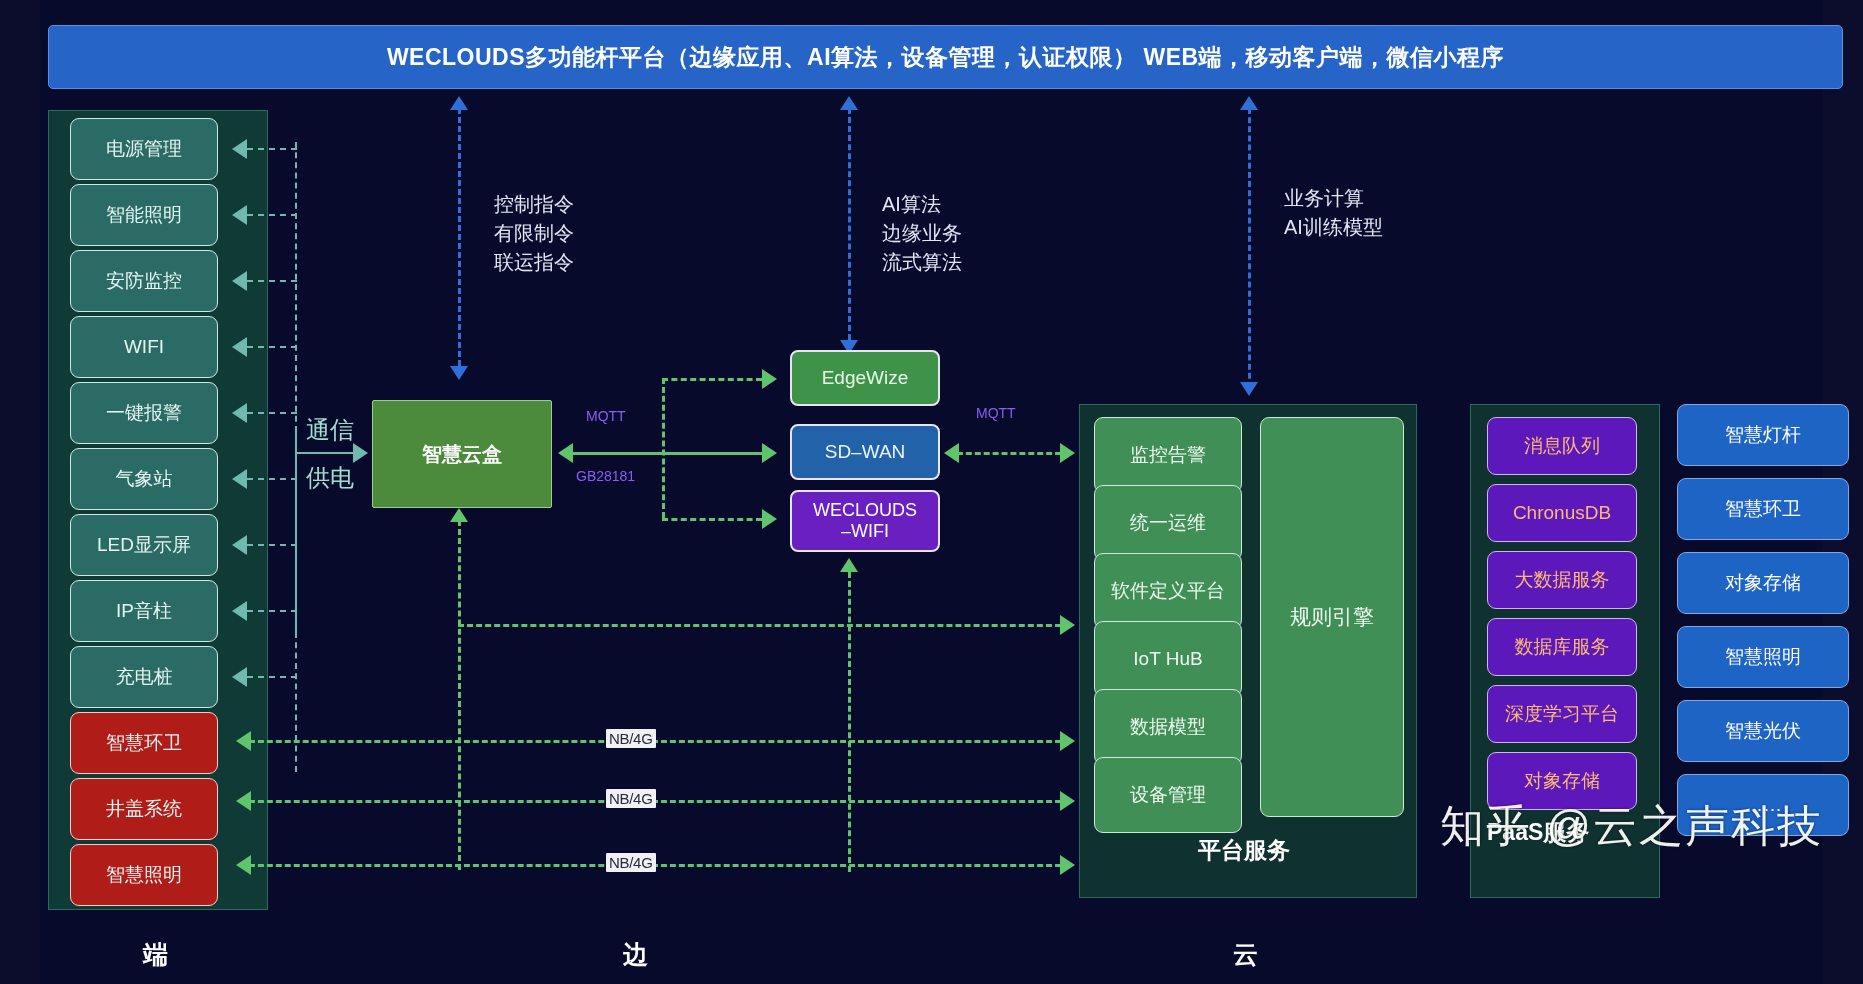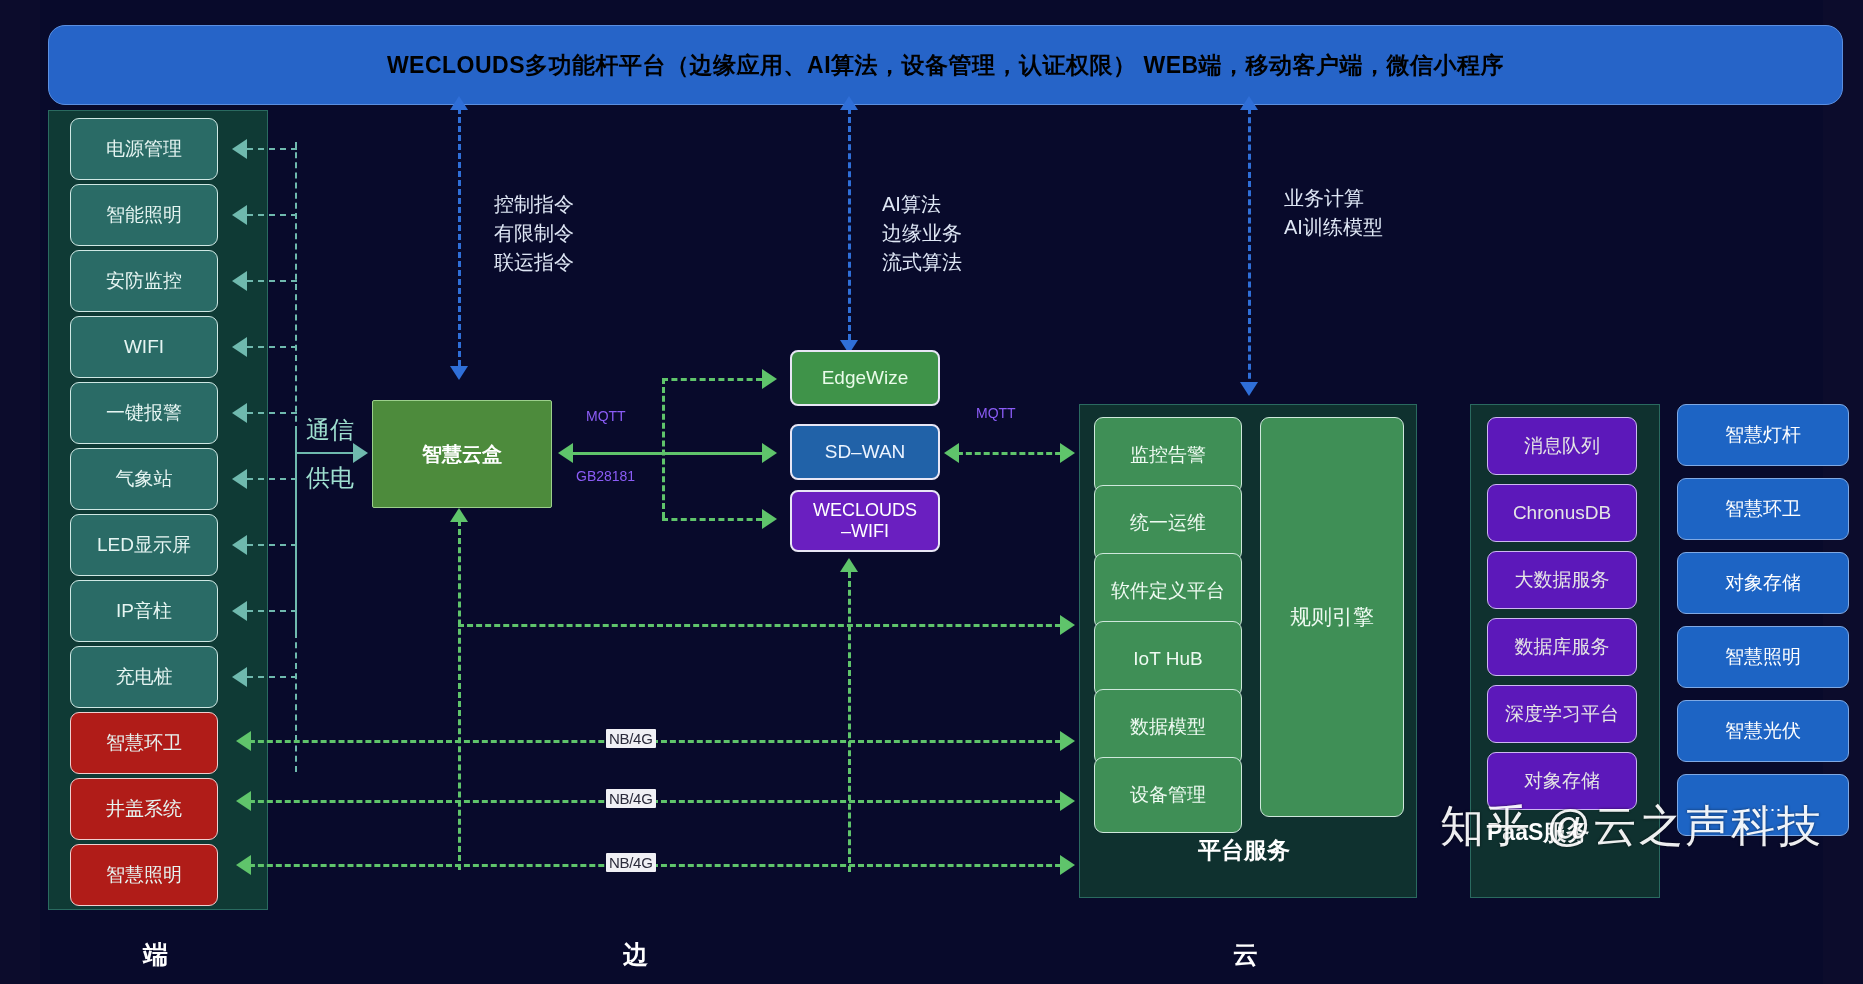--- a/index.html
+++ b/index.html
@@ -9,24 +9,24 @@
   }
   #stage{position:absolute;inset:0;background:#080a2b;}
   
   .edge{position:absolute;top:0;bottom:0;width:40px;background:#0c0c2c;}
   .edge.l{left:0;} .edge.r{right:0;}
 
   .abs{position:absolute;box-sizing:border-box;}
 
   
   #titlebar{
-    left:48px;top:25px;width:1795px;height:80px;
-    background:#2664c8;border:1px solid #5b8fe0;border-radius:17px;
+    left:48px;top:25px;width:1795px;height:64px;
+    background:#2664c8;border:1px solid #5b8fe0;border-radius:5px;
     display:flex;align-items:center;justify-content:center;
-    color:#000000;font-size:23px;font-weight:bold;letter-spacing:.5px;
+    color:#ffffff;font-size:23px;font-weight:bold;letter-spacing:.5px;
   }
 
   
   .node{
     display:flex;align-items:center;justify-content:center;text-align:center;
     border-radius:7px;color:#eaf6f3;font-size:19px;line-height:1.15;
   }
 
   
   #devcol{
@@ -68,21 +68,21 @@
   }
   .panel-caption{color:#ffffff;font-size:23px;font-weight:bold;}
 
   
   #paaspanel{
     left:1470px;top:404px;width:190px;height:494px;
     background:#0f312f;border:1px solid #2a6a60;
   }
   .paas{
     left:16px;width:150px;height:58px;background:#5c18ba;
-    border:1.5px solid #cdb6f2;border-radius:9px;color:#e5e5e5;font-size:19px;justify-content:center;
+    border:1.5px solid #cdb6f2;border-radius:9px;color:#fdba74;font-size:19px;justify-content:center;
   }
 
   
   .appbox{
     left:1677px;width:172px;height:62px;background:#1d64c4;
     border:1.5px solid #7fa9e4;border-radius:9px;color:#ffffff;font-size:19px;
   }
 
   
   .note{color:#dfe7f5;font-size:20px;line-height:1.45;white-space:pre-line;}

